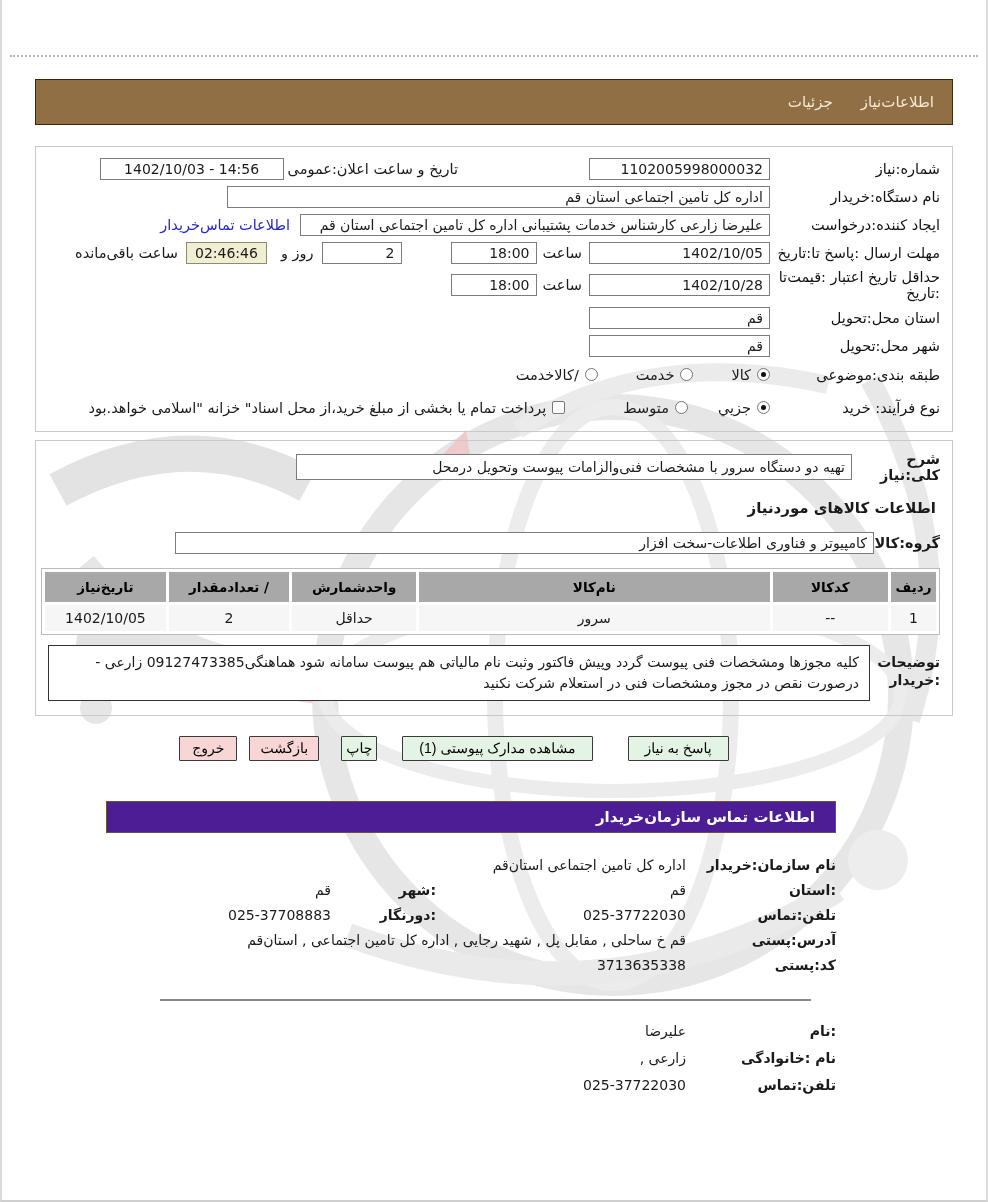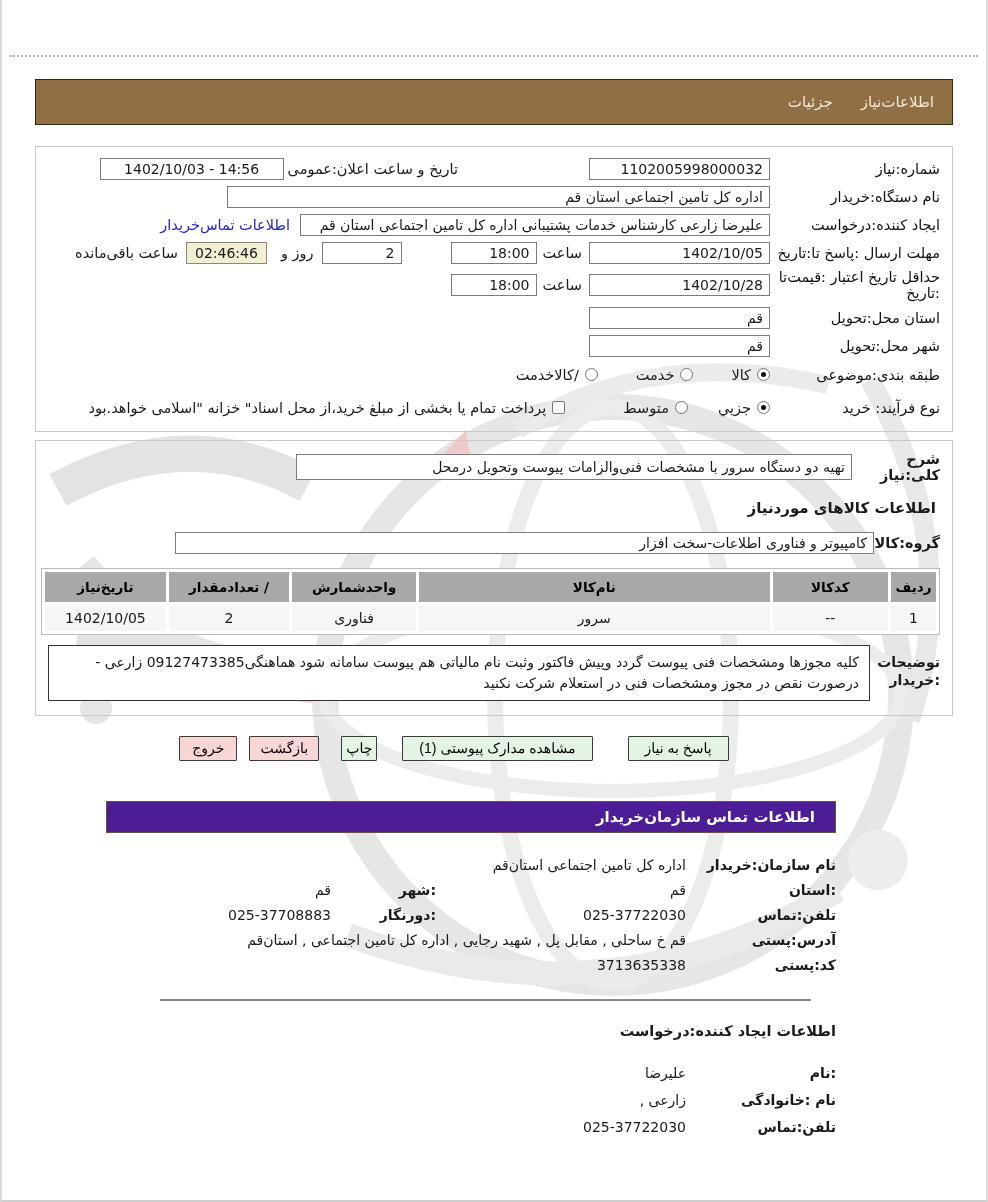--- a/index.html
+++ b/index.html
@@ -193,21 +193,21 @@
             <th style="width:125px;">واحدشمارش</th>
             <th style="width:122px;">/ تعدادمقدار</th>
             <th style="width:122px;">تاریخ‌نیاز</th>
           </tr>
         </thead>
         <tbody>
           <tr>
             <td>1</td>
             <td>--</td>
             <td>سرور</td>
-            <td>فناوری</td>
+            <td>حداقل</td>
             <td>2</td>
             <td class="ltr">1402/10/05</td>
           </tr>
         </tbody>
       </table>
 
       <div class="remarks">
         <span class="rlabel">
           <span>توضیحات</span><br>
           <span>:خریدار</span>
@@ -245,21 +245,20 @@
         <span class="cvalue span3">قم خ ساحلی , مقابل پل , شهید رجایی , اداره کل تامین اجتماعی , استان‌قم</span>
 
         <span class="clabel">کد:پستی</span>
         <span class="cvalue ltr span3" style="text-align:right;width:160px;">3713635338</span>
       </div>
     </div>
 
     <div class="divider"></div>
 
     <div class="creator">
-      <div class="heading2">اطلاعات ایجاد کننده:درخواست</div>
       <div class="crgrid">
         <span class="clabel">:نام</span>
         <span class="cvalue">علیرضا</span>
 
         <span class="clabel">نام :خانوادگی</span>
         <span class="cvalue">زارعی ,</span>
 
         <span class="clabel">تلفن:تماس</span>
         <span class="cvalue ltr" style="text-align:right;">025-37722030</span>
       </div>

